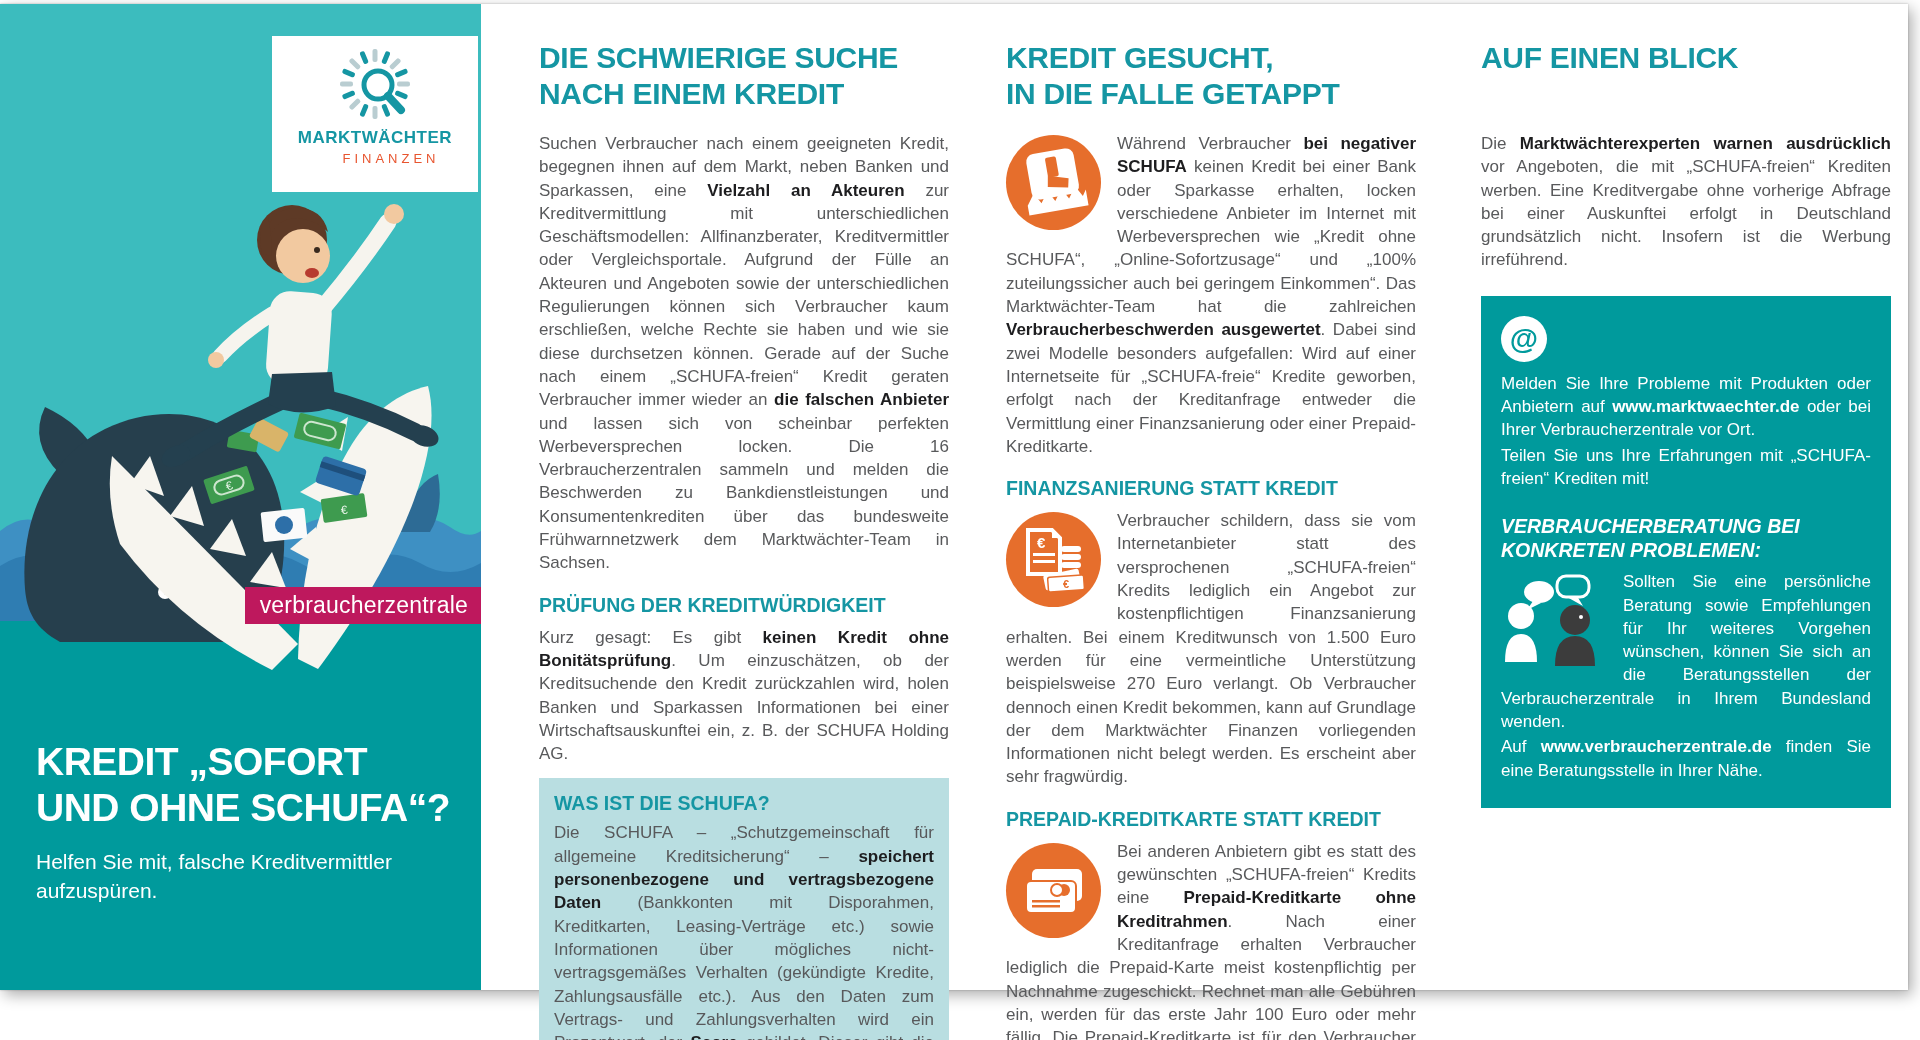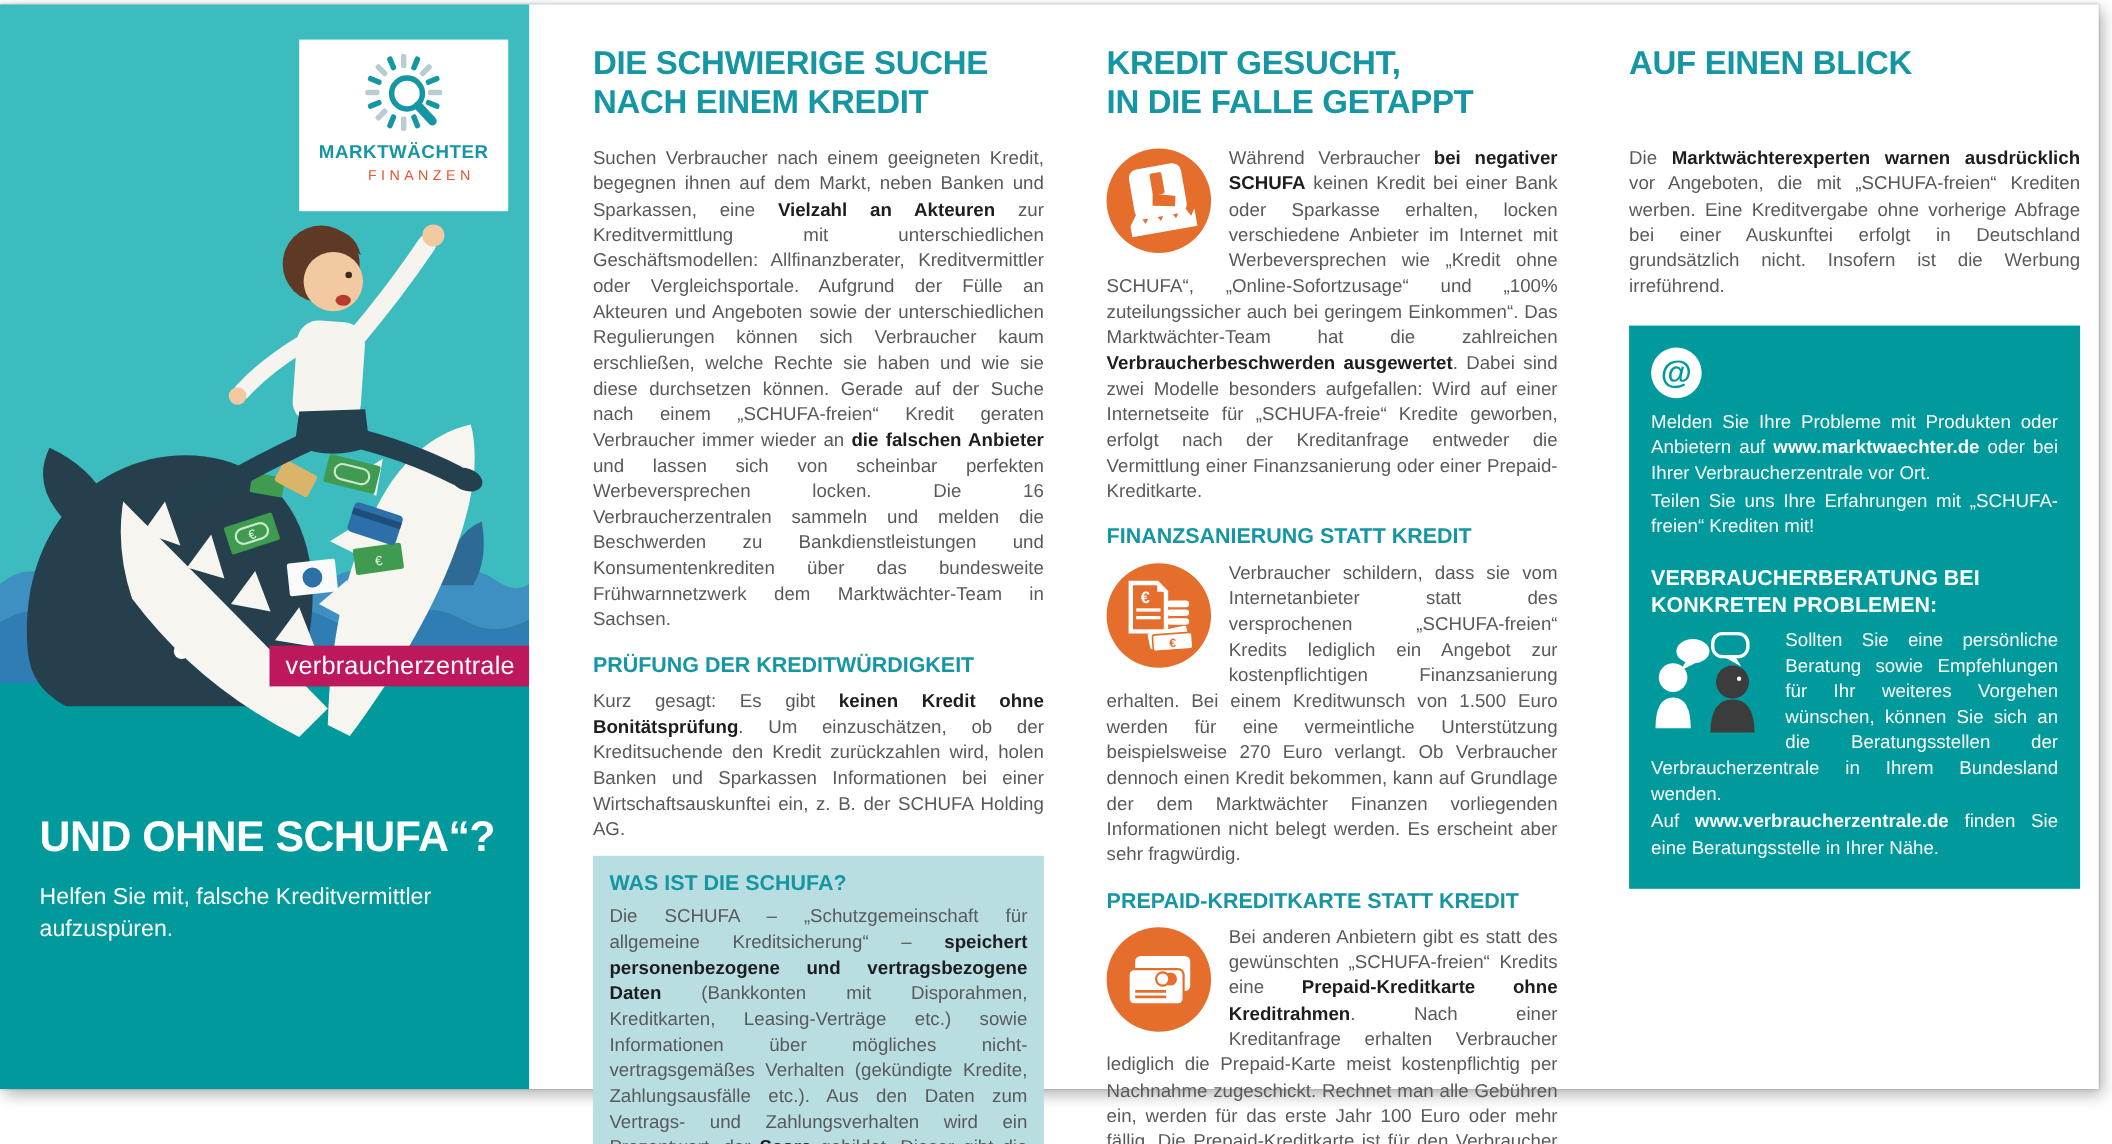--- a/index.html
+++ b/index.html
@@ -6,21 +6,21 @@
   html,body { width:1920px; height:1040px; background:#ffffff; overflow:hidden;
               font-family:"Liberation Sans","DejaVu Sans",sans-serif; }
 
   .sheet { position:absolute; left:0; top:4px; width:1908px; height:986px;
            background:#ffffff; box-shadow:4px 5px 14px rgba(0,0,0,.32), 0 0 2px rgba(0,0,0,.25); }
 
   
   .cover { position:absolute; left:0; top:0; width:481px; height:986px;
            background:#3CBCBE; overflow:hidden; }
   .cover svg.illu { position:absolute; left:0; top:0; }
-  .logo-card { position:absolute; left:272px; top:32px; width:190px; height:156px;
+  .logo-card { position:absolute; left:272px; top:32px; width:206px; height:156px;
                background:#ffffff; text-align:center; padding-top:10px; }
   .logo-title { color:#1596A3; font-weight:bold; font-size:17px; letter-spacing:.5px; margin-top:2px; }
   .logo-sub   { color:#E8552F; font-size:13px; letter-spacing:4px; margin-top:3px;padding-left:32px; }
   .badge { position:absolute; right:0; top:583px; height:37px; line-height:37px;
            background:#be185d; color:#fff; font-weight:normal; font-size:23px;
            padding:0 13px 0 15px; letter-spacing:.2px; }
   .cover-text { position:absolute; left:36px; top:735px; width:420px; color:#fff; }
   .cover-title { font-weight:bold; font-size:39px; line-height:46px; letter-spacing:-.5px; }
   .cover-sub { margin-top:16px; font-size:21px; line-height:29px; width:360px; }
 
@@ -44,21 +44,21 @@
            background:#E66E2C; margin:3px 16px 8px 0; }
 
   
   .tealbox { background:#009A9C; padding:20px 20px 24px; margin-top:24px; color:#fff; }
   .tealbox h3.wh { color:#fff; font-weight:bold; font-size:19.5px; line-height:24px; }
   .tealbox p.body { color:#fff; }
   .tealbox p.body strong { color:#fff; }
   .at-row { display:flex; gap:14px; margin-bottom:10px; }
   .at-ic { flex:0 0 46px; width:46px; height:46px; border-radius:50%; background:#fff;
            color:#009A9C; font-weight:bold; font-size:29px; line-height:46px; text-align:center; }
-  .h2row { margin:24px 0 8px; }
+  .h2row { margin:24px 0 8px;font-style:italic; }
   .people { float:left; width:108px; height:95px; margin:4px 14px 2px 0; }
 </style>
 </head>
 <body>
 
 <div class="sheet">
 
   <aside class="cover">
     <svg class="illu" width="481" height="986" viewBox="0 0 481 986">
 
@@ -144,20 +144,21 @@
         <line x1="51" y1="50" x2="64" y2="64" stroke="#1596A3" stroke-width="8" stroke-linecap="round"></line>
       </svg>
       <div class="logo-title">MARKTWÄCHTER</div>
       <div class="logo-sub">FINANZEN</div>
     </div>
 
     <div class="badge">verbraucherzentrale</div>
 
     <div class="cover-text">
       <div class="cover-title">
+        <div>KREDIT „SOFORT</div>
         <div>UND OHNE SCHUFA“?</div>
       </div>
       <div class="cover-sub">Helfen Sie mit, falsche Kreditvermittler aufzuspüren.</div>
     </div>
   </aside>
 
   <section class="col col1">
     <h2 class="h1">
       <div>DIE SCHWIERIGE SUCHE</div>
       <div>NACH EINEM KREDIT</div>

